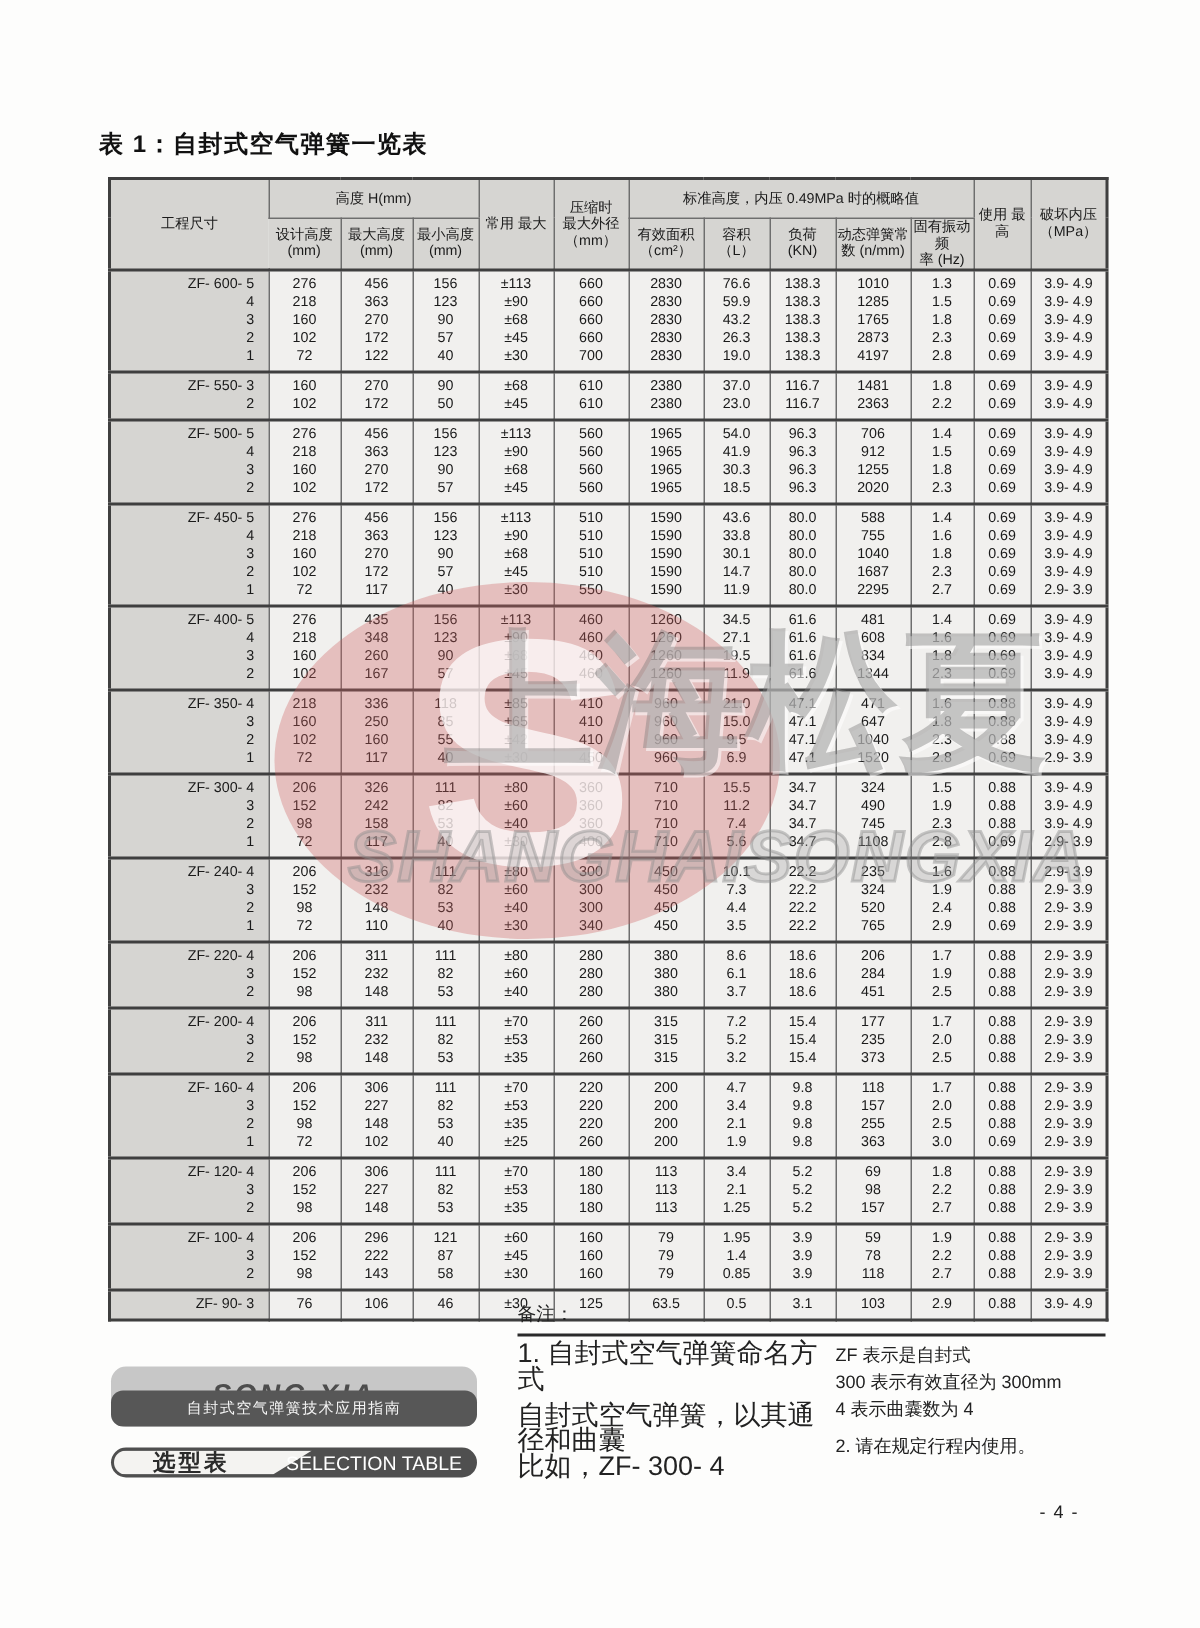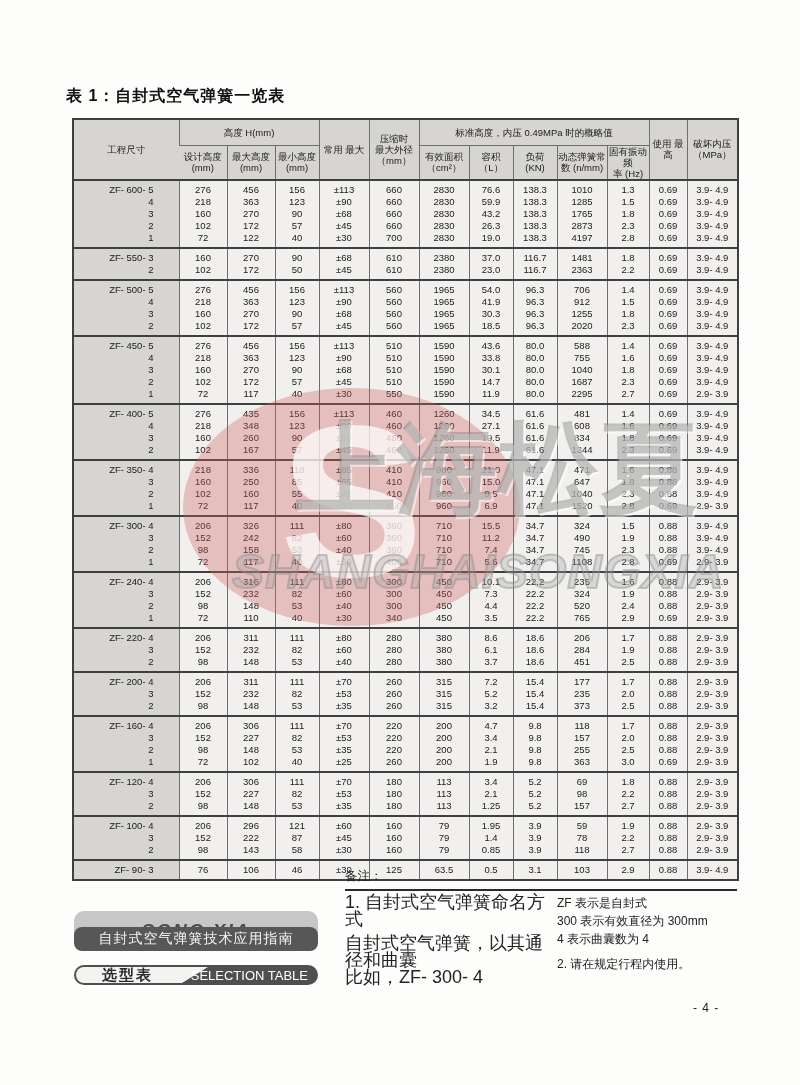--- a/index.html
+++ b/index.html
@@ -39,21 +39,21 @@
   thead { border-bottom:2px solid #3f3f3f; }
   tbody.grp { border-top:2px solid #3f3f3f; }
   tbody.grp td {
     font-size:9.5px; line-height:12px; height:12px;
     white-space:nowrap;
   }
   tbody.grp tr:first-child td { padding-top:3px; }
   tbody.grp tr:last-child td { padding-bottom:3px; }
   tbody.grp td.model {
     background:#d6d5d2;
-    text-align:right; padding-right:25px;
+    text-align:right; padding-right:9px;
   }
   
   .watermark { position:absolute; left:0; top:0; width:800px; height:1085px; pointer-events:none; z-index:2; }
   .wm-circle {
     position:absolute; left:183px; top:388px; width:337px; height:238px;
     background:rgba(205,96,96,0.34); border-radius:50%;
     display:flex; align-items:center; justify-content:center;
   }
   .wm-s {
     font-size:215px; font-weight:bold; color:rgba(255,255,255,0.72);
@@ -79,21 +79,21 @@
     position:absolute; left:74px; top:883px; width:244px; height:40px;
     background:#c7c7c7; border-radius:10px;
     display:flex; align-items:center; justify-content:center;
     font-size:19px; font-weight:bold; font-style:italic;
     color:#4d4d4d; letter-spacing:2px;margin-top:28px;
   }
   .badge-guide {
     position:absolute; left:74px; top:927px; width:244px; height:24px;
     background:#575757; border-radius:8px;
     display:flex; align-items:center; justify-content:center;
-    font-size:14px; color:#f5f5f5; letter-spacing:1px;text-align:right;
+    font-size:10px; color:#f5f5f5; letter-spacing:1px;text-align:right;
   }
   .badge-selection {
     position:absolute; left:74px; top:965px; width:244px; height:20px;
     background:#4f4f4f; border-radius:18px;
     overflow:hidden;
   }
   .badge-selection .seg-light {
     position:absolute; left:2px; top:2px; bottom:2px; width:132px;
     background:#f4f3f1; border-radius:16px 0 0 16px;
     clip-path:polygon(0 0, 100% 0, calc(100% - 26px) 100%, 0 100%);

